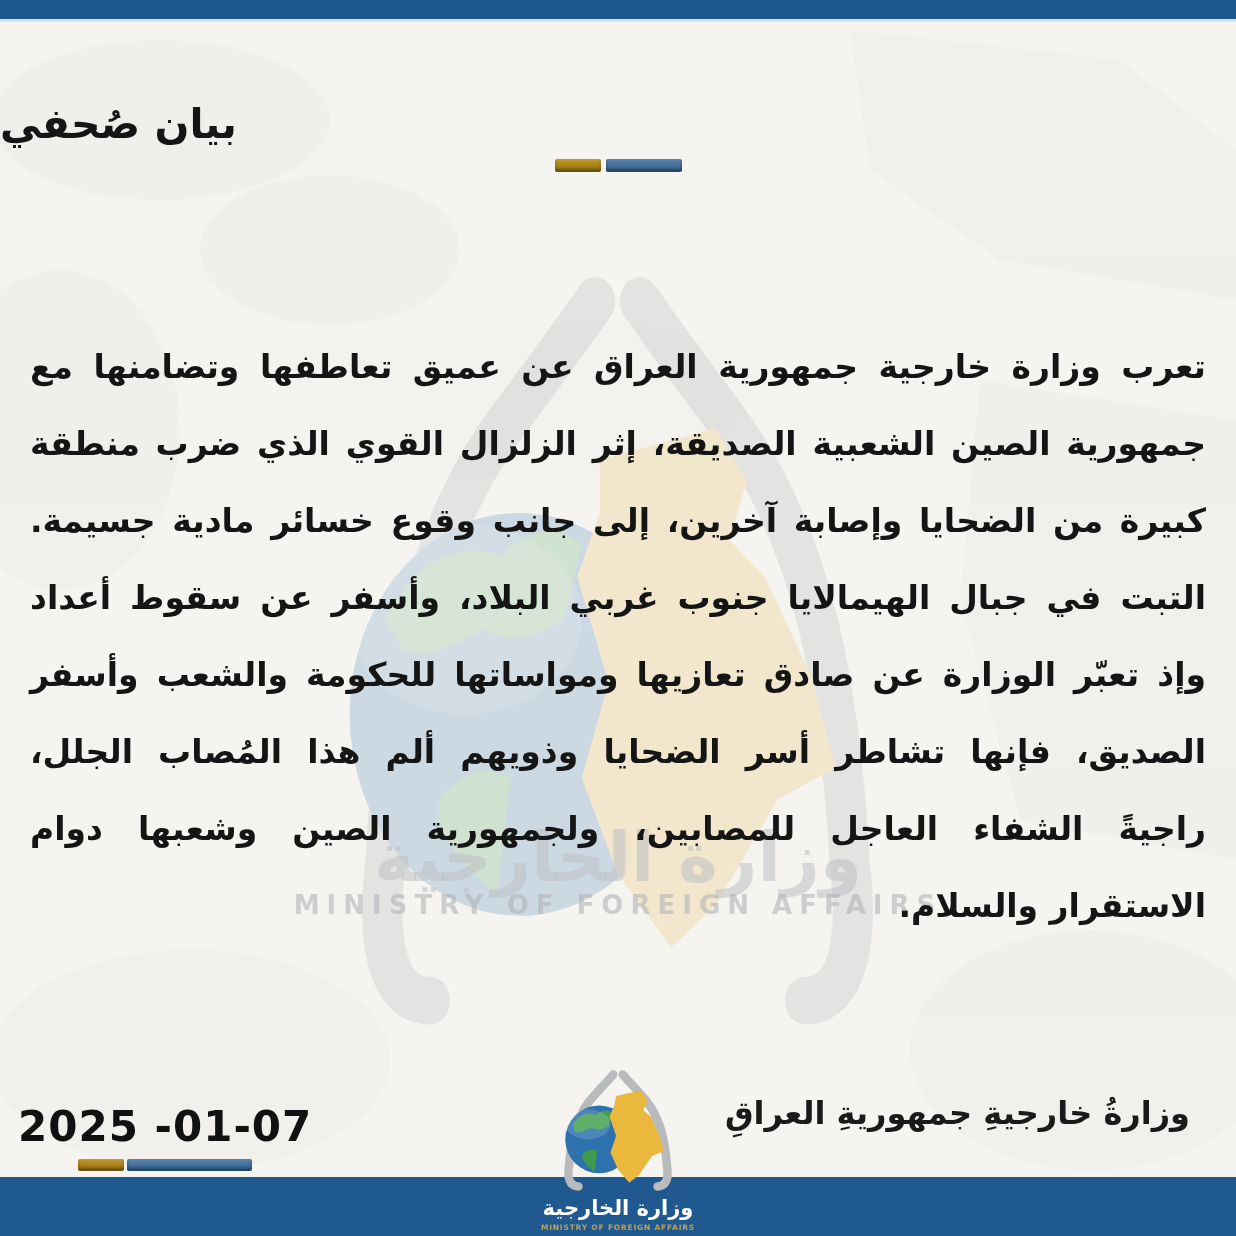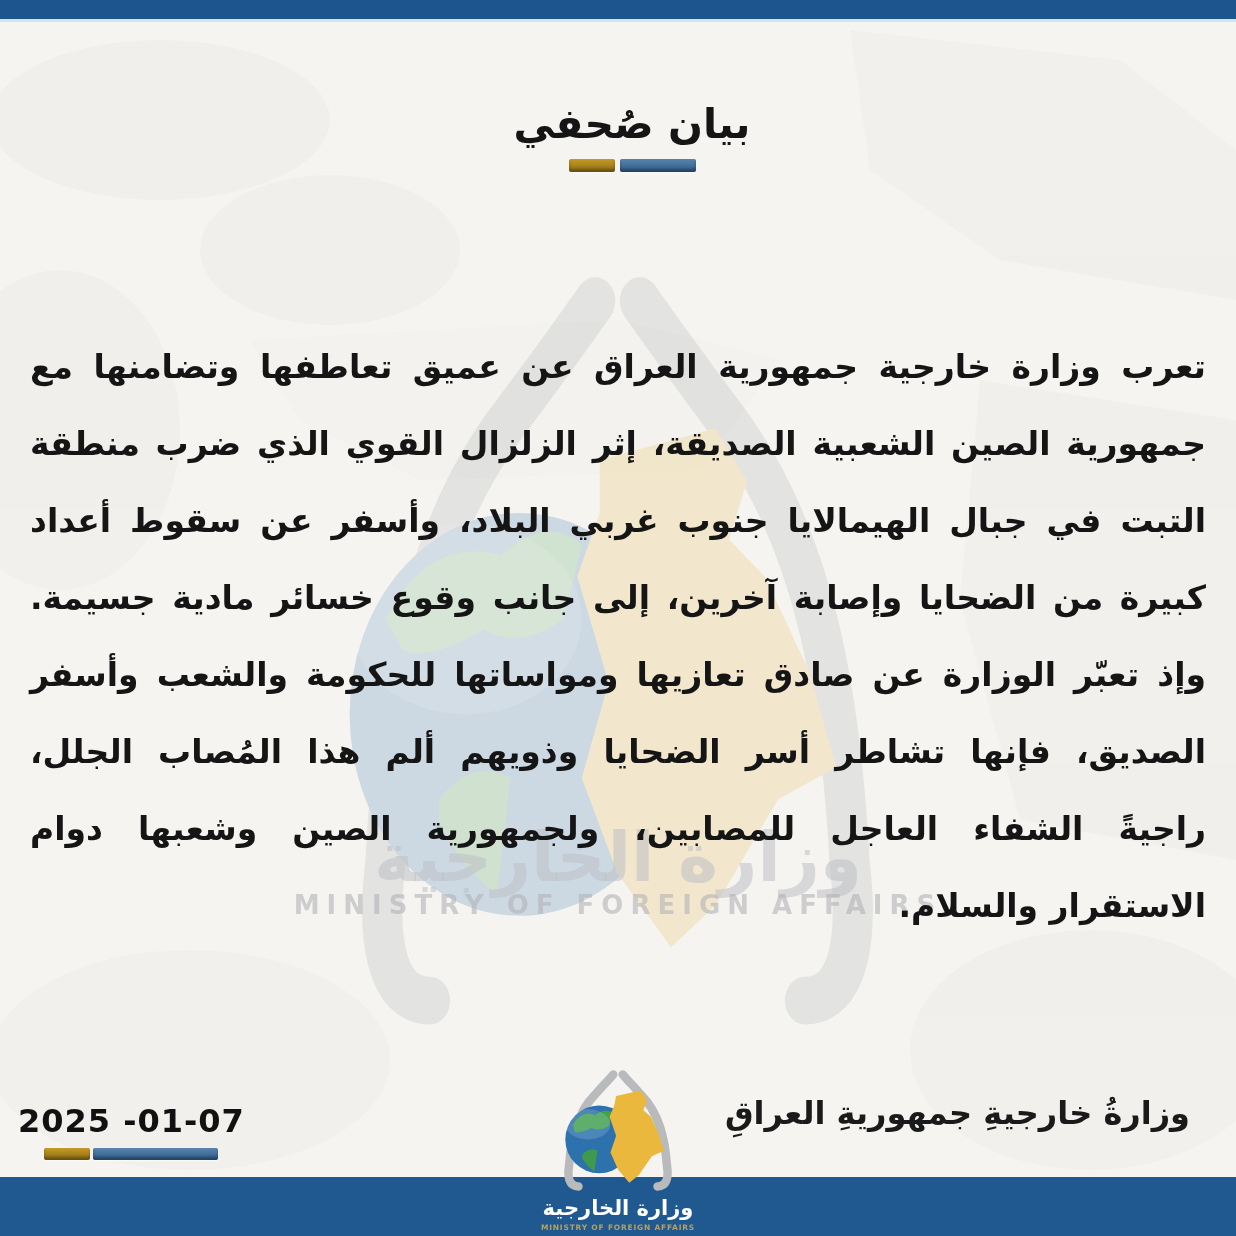--- a/index.html
+++ b/index.html
@@ -36,21 +36,21 @@
     position:absolute;top:818px;left:0;right:0;text-align:center;
     font-size:68px;font-weight:bold;color:rgba(190,191,196,.55);
     z-index:1;letter-spacing:2px;
   }
   .wm-text-en{
     position:absolute;top:890px;left:0;right:0;text-align:center;
     font-size:26px;font-weight:bold;color:rgba(178,179,183,.6);
     letter-spacing:7px;z-index:1;
   }
   
-  .title-block{position:absolute;top:100px;left:0;right:0;text-align:center;z-index:2;padding-left:28px;}
+  .title-block{position:absolute;top:100px;left:0;right:0;z-index:2;}
   .title-block h1{
     margin:0;font-size:41px;font-weight:bold;color:#151515;
   }
   .bar-pair{display:flex;justify-content:center;gap:5px;margin-top:11px;}
   .bar{height:13px;border-radius:2px;box-shadow:0 1px 2px rgba(255,255,255,.9), inset 0 -3px 3px rgba(0,0,0,.28);}
   .bar.gold{width:46px;background:linear-gradient(#c59a28,#8d6c10);}
   .bar.steel{width:76px;background:linear-gradient(#5a84ad,#2c5a88);}
   
   .body-text{
     position:absolute;top:328px;left:30px;right:30px;z-index:2;
@@ -62,21 +62,21 @@
   .line.justify{
     white-space:normal;
     text-align:justify;
     text-align-last:justify;
   }
   .line.center{text-align:right;white-space:normal;}
   
   .date-block{
     position:absolute;left:18px;top:1102px;z-index:4;direction:ltr;
   }
-  .date-text{font-size:32px;font-weight:bold;color:#111;letter-spacing:1px;}
+  .date-text{font-size:42px;font-weight:bold;color:#111;letter-spacing:1px;}
   .date-bars{display:flex;gap:3px;margin-top:8px;}
   .date-bars .bar{height:12px;}
   .date-bars .bar.gold{width:46px;}
   .date-bars .bar.steel{width:125px;}
   .ministry-name{
     position:absolute;right:46px;top:1094px;z-index:4;direction:rtl;
     font-size:32px;font-weight:bold;color:#1a1a1a;
   }
   
   .logo-block{
@@ -125,22 +125,22 @@
     <h1>بيان صُحفي</h1>
     <div class="bar-pair">
       <span class="bar gold"></span>
       <span class="bar steel"></span>
     </div>
   </div>
 
   <div class="body-text">
     <div class="line justify">تعرب وزارة خارجية جمهورية العراق عن عميق تعاطفها وتضامنها مع</div>
     <div class="line justify">جمهورية الصين الشعبية الصديقة، إثر الزلزال القوي الذي ضرب منطقة</div>
+    <div class="line justify">كبيرة من الضحايا وإصابة آخرين، إلى جانب وقوع خسائر مادية جسيمة.</div>
     <div class="line justify">التبت في جبال الهيمالايا جنوب غربي البلاد، وأسفر عن سقوط أعداد</div>
-    <div class="line justify">كبيرة من الضحايا وإصابة آخرين، إلى جانب وقوع خسائر مادية جسيمة.</div>
     <div class="line justify">وإذ تعبّر الوزارة عن صادق تعازيها ومواساتها للحكومة والشعب وأسفر</div>
     <div class="line justify">الصديق، فإنها تشاطر أسر الضحايا وذويهم ألم هذا المُصاب الجلل،</div>
     <div class="line justify">راجيةً الشفاء العاجل للمصابين، ولجمهورية الصين وشعبها دوام</div>
     <div class="line center">الاستقرار والسلام.</div>
   </div>
 
   <div class="date-block">
     <div class="date-text">2025 -01-07</div>
     <div class="bar-pair date-bars">
       <span class="bar gold"></span>

